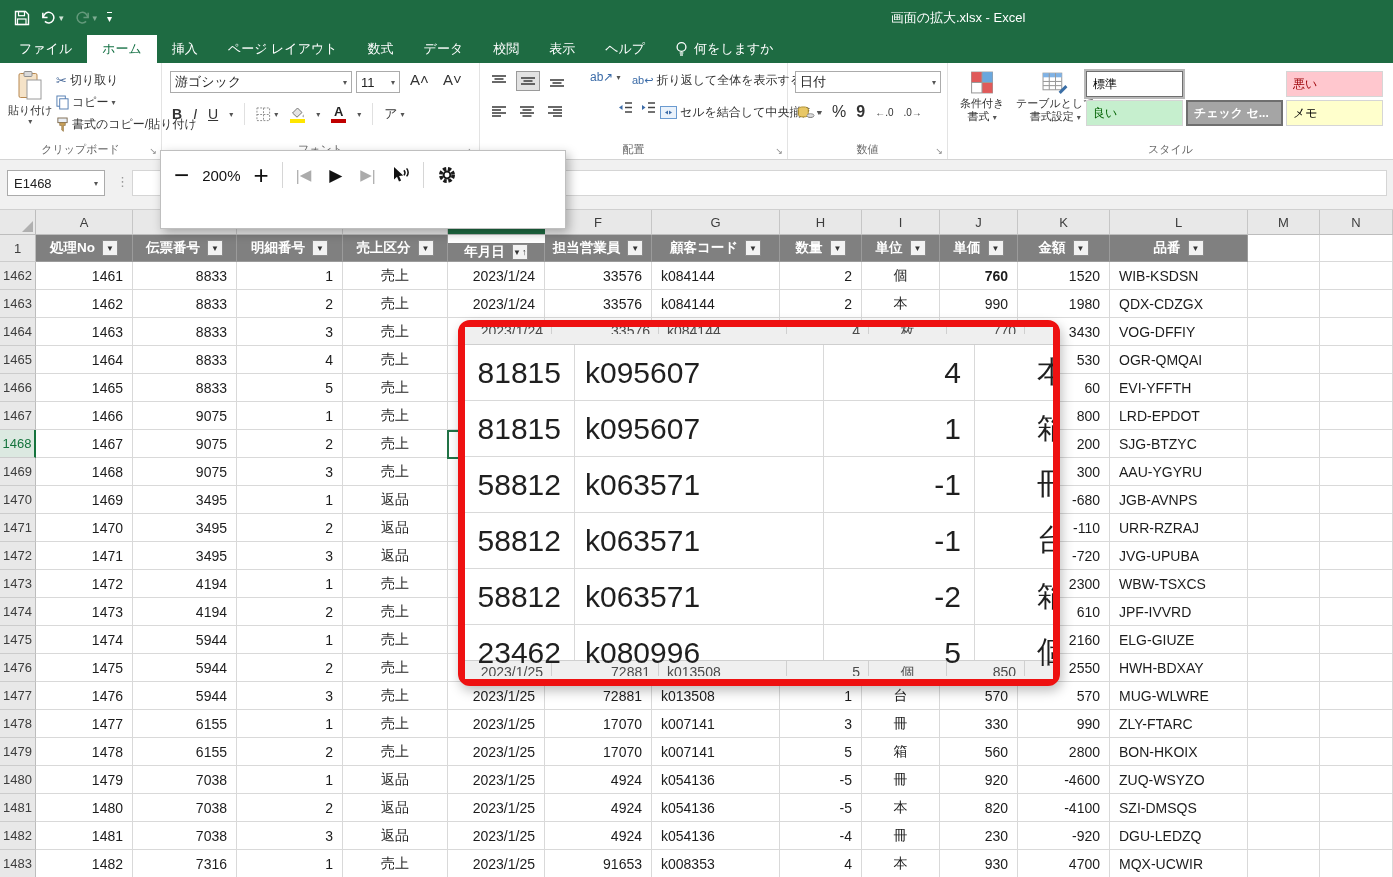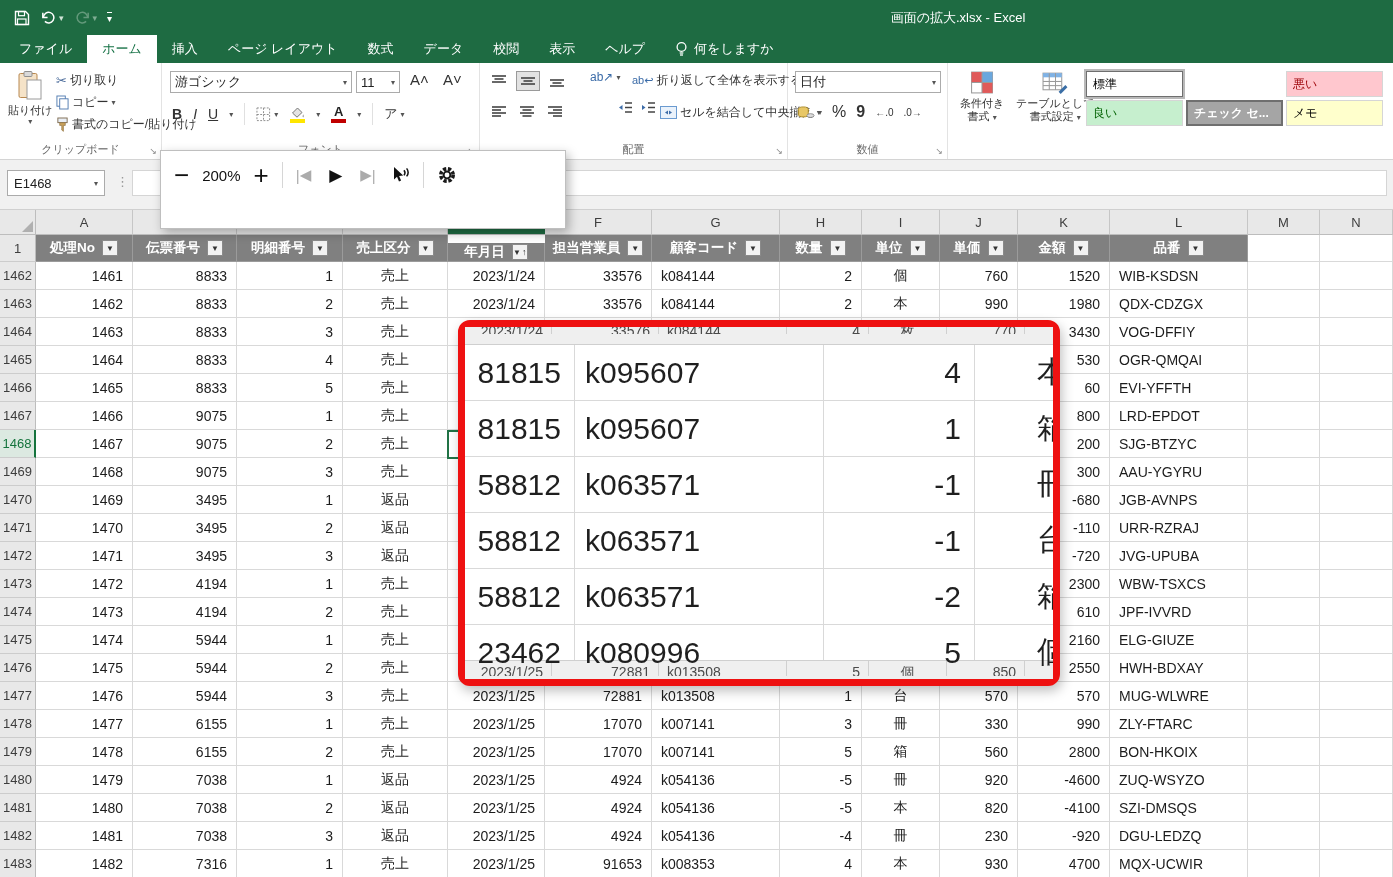--- a/index.html
+++ b/index.html
@@ -384,20 +384,21 @@
       <span><span>書式設定</span> <span class="dd">▾</span></span>
     </div>
     <div id="gallery">
         <div class="stcell sel" style="background: rgb(255, 255, 255); color: rgb(0, 0, 0);">標準</div>
         <div class="stcell" style="background: rgb(255, 235, 156); color: rgb(156, 101, 0); margin-top: 31px;">どちらでも...</div>
         <div class="stcell" style="background: rgb(255, 199, 206); color: rgb(156, 0, 6);">悪い</div>
         <div class="stcell" style="background: rgb(198, 239, 206); color: rgb(0, 97, 0);">良い</div>
         <div class="stcell chk" style="background: rgb(165, 165, 165); color: rgb(255, 255, 255);">チェック セ...</div>
         <div class="stcell" style="background: rgb(255, 255, 204); color: rgb(0, 0, 0);">メモ</div>
       </div>
+    <div class="glabel">スタイル</div>
   </div>
 </div>
 
 <div class="abs" id="fxbar">
   <div id="namebox">
     <span>E1468</span>
     <span class="dd">▾</span>
   </div>
   <span id="fxdots">⋮</span>
   <div id="fxinput"></div>
@@ -479,21 +480,21 @@
         <div class="rn" style="width: 36px;">1462</div>
         <div class="c ar" style="width: 97px;">1461</div>
         <div class="c ar" style="width: 104px;">8833</div>
         <div class="c ar" style="width: 106px;">1</div>
         <div class="c ac" style="width: 105px;">売上</div>
         <div class="c ar" style="width: 97px;">2023/1/24</div>
         <div class="c ar" style="width: 107px;">33576</div>
         <div class="c " style="width: 128px;">k084144</div>
         <div class="c ar" style="width: 82px;">2</div>
         <div class="c ac" style="width: 78px;">個</div>
-        <div class="c ar" style="width: 78px;">760</div>
+        <div class="c ar" style="width: 78px; font-weight: bold;">760</div>
         <div class="c ar" style="width: 92px;">1520</div>
         <div class="c " style="width: 138px;">WIB-KSDSN</div>
         <div class="c" style="width: 72px;"></div>
         <div class="c" style="width: 73px;"></div>
       </div>
       <div class="srow" style="height: 28px;">
         <div class="rn" style="width: 36px;">1463</div>
         <div class="c ar" style="width: 97px;">1462</div>
         <div class="c ar" style="width: 104px;">8833</div>
         <div class="c ar" style="width: 106px;">2</div>

